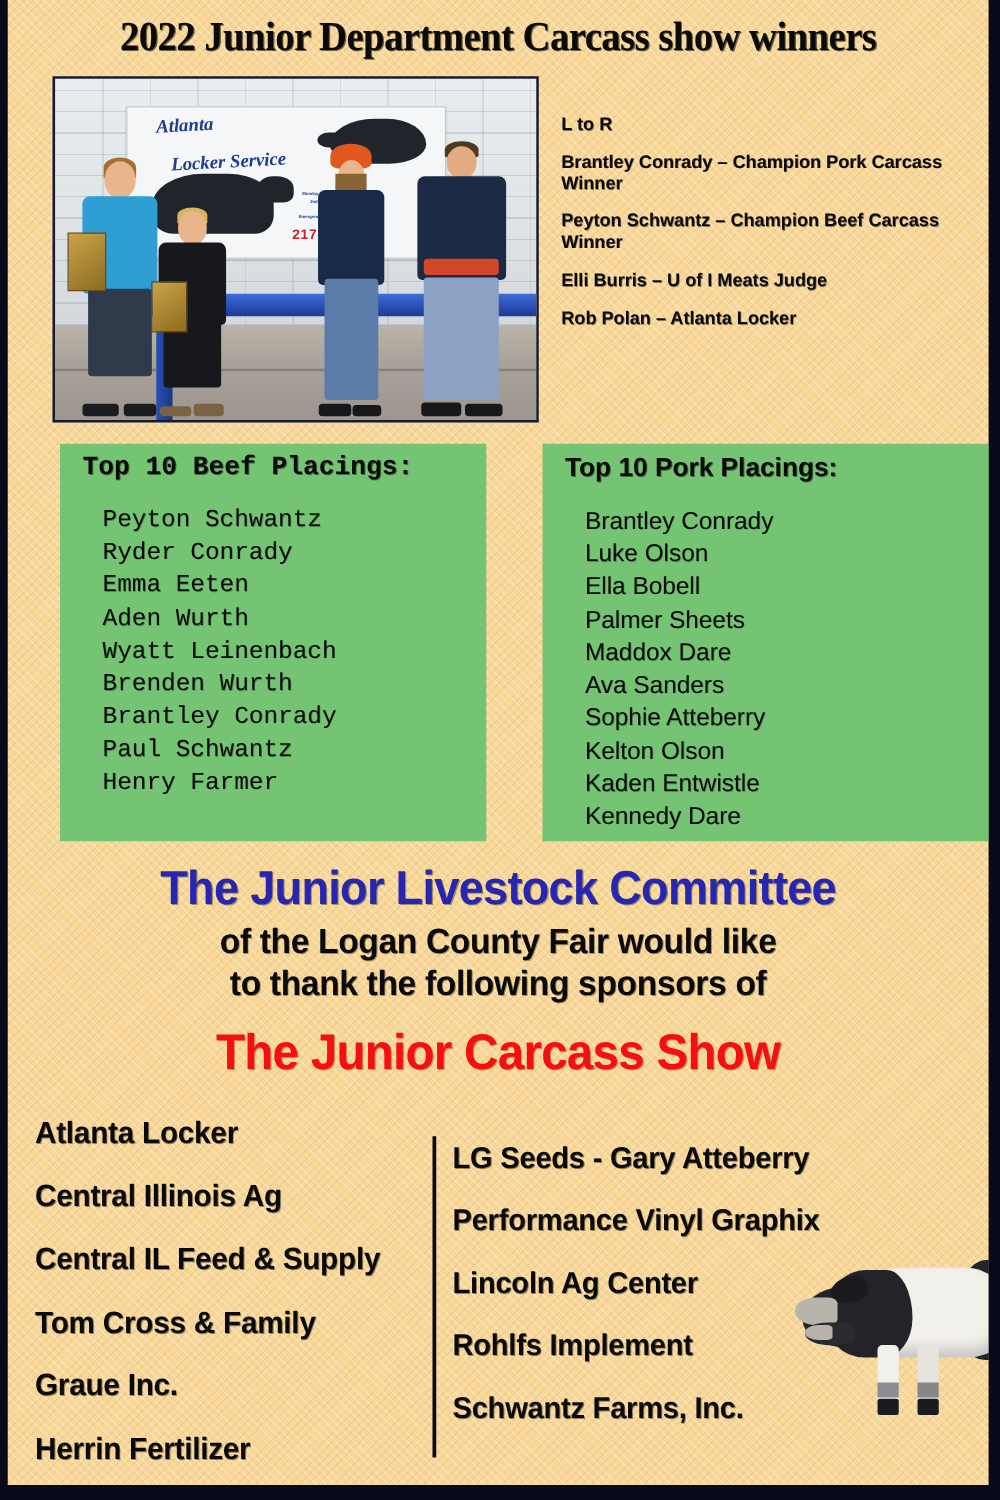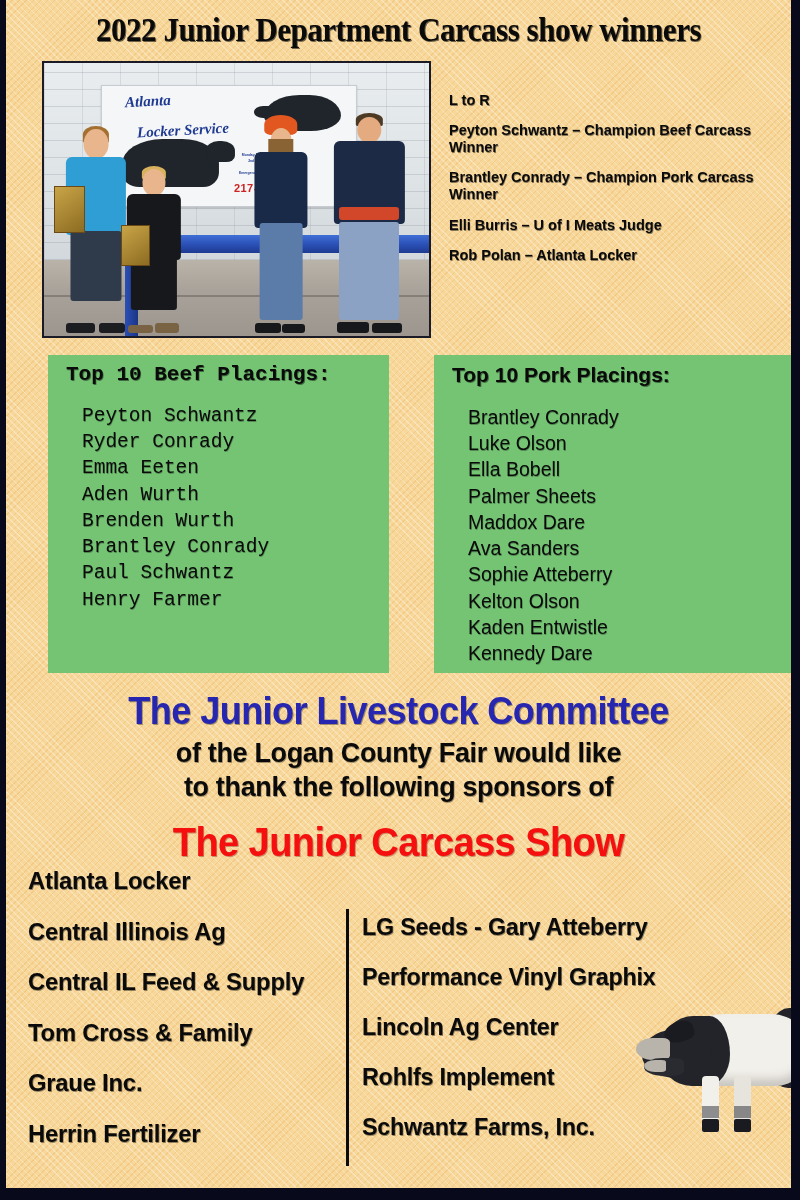--- a/index.html
+++ b/index.html
@@ -137,21 +137,21 @@
   .committee{position:absolute;left:0;top:692px;width:785px;text-align:center;}
   .cm-blue{font-size:38px;font-weight:bold;color:#2626b0;letter-spacing:-.6px;
            transform:scaleX(.95);line-height:1.0;text-shadow:1px 1px 0 rgba(0,0,0,.35);}
   .cm-b1,.cm-b2{font-size:28px;font-weight:bold;color:#0a0a0a;letter-spacing:-.3px;
            transform:scaleX(.96);line-height:1.22;text-shadow:.8px .8px 0 rgba(0,0,0,.35);}
   .cm-b1{margin-top:6px;}
   .cm-red{margin-top:18px;font-size:40px;font-weight:bold;color:#f50f0f;letter-spacing:-.6px;
           transform:scaleX(.95);line-height:1.0;text-shadow:1px 1px 0 rgba(120,0,0,.35);}
 
   
-  .sp-left{position:absolute;left:22px;top:869px;width:310px;}
+  .sp-left{position:absolute;left:22px;top:895px;width:310px;}
   .sp-right{position:absolute;left:356px;top:915px;width:330px;}
   .sp-item{font-size:24.5px;font-weight:bold;color:#0a0a0a;line-height:1.0;margin-bottom:26px;
            letter-spacing:-.2px;transform:scaleX(.97);transform-origin:left center;
            text-shadow:.8px .8px 0 rgba(0,0,0,.40);}
   .sp-right .sp-item{font-size:24px;margin-bottom:26px;}
   .sp-divider{position:absolute;left:340px;top:909px;width:3px;height:257px;background:#0a0a0a;}
 
   
   .pig{position:absolute;left:636px;top:1000px;width:165px;height:150px;}
   .pig-body{position:absolute;left:28px;top:14px;width:140px;height:72px;
@@ -246,33 +246,34 @@
       <div class="torso"></div>
       <div class="belt"></div>
       <div class="legs"></div>
       <div class="shoe"></div>
       <div class="shoe2"></div>
     </div>
   </div>
 
   <div class="caption">
     <div class="cap-line">L to R</div>
+    <div class="cap-line">Brantley Conrady – Champion Pork Carcass Winner</div>
     <div class="cap-line">Peyton Schwantz – Champion Beef Carcass Winner</div>
-    <div class="cap-line">Brantley Conrady – Champion Pork Carcass Winner</div>
     <div class="cap-line">Elli Burris – U of I Meats Judge</div>
     <div class="cap-line">Rob Polan – Atlanta Locker</div>
   </div>
 
   <div class="greenbox gb-left">
     <div class="gb-head">Top 10 Beef Placings:</div>
     <ul class="gb-list">
       <li>Peyton Schwantz</li>
       <li>Ryder Conrady</li>
       <li>Emma Eeten</li>
       <li>Aden Wurth</li>
+      <li>Wyatt Leinenbach</li>
       <li>Brenden Wurth</li>
       <li>Brantley Conrady</li>
       <li>Paul Schwantz</li>
       <li>Henry Farmer</li>
     </ul>
   </div>
 
   <div class="greenbox gb-right">
     <div class="gb-head">Top 10 Pork Placings:</div>
     <ul class="gb-list">

